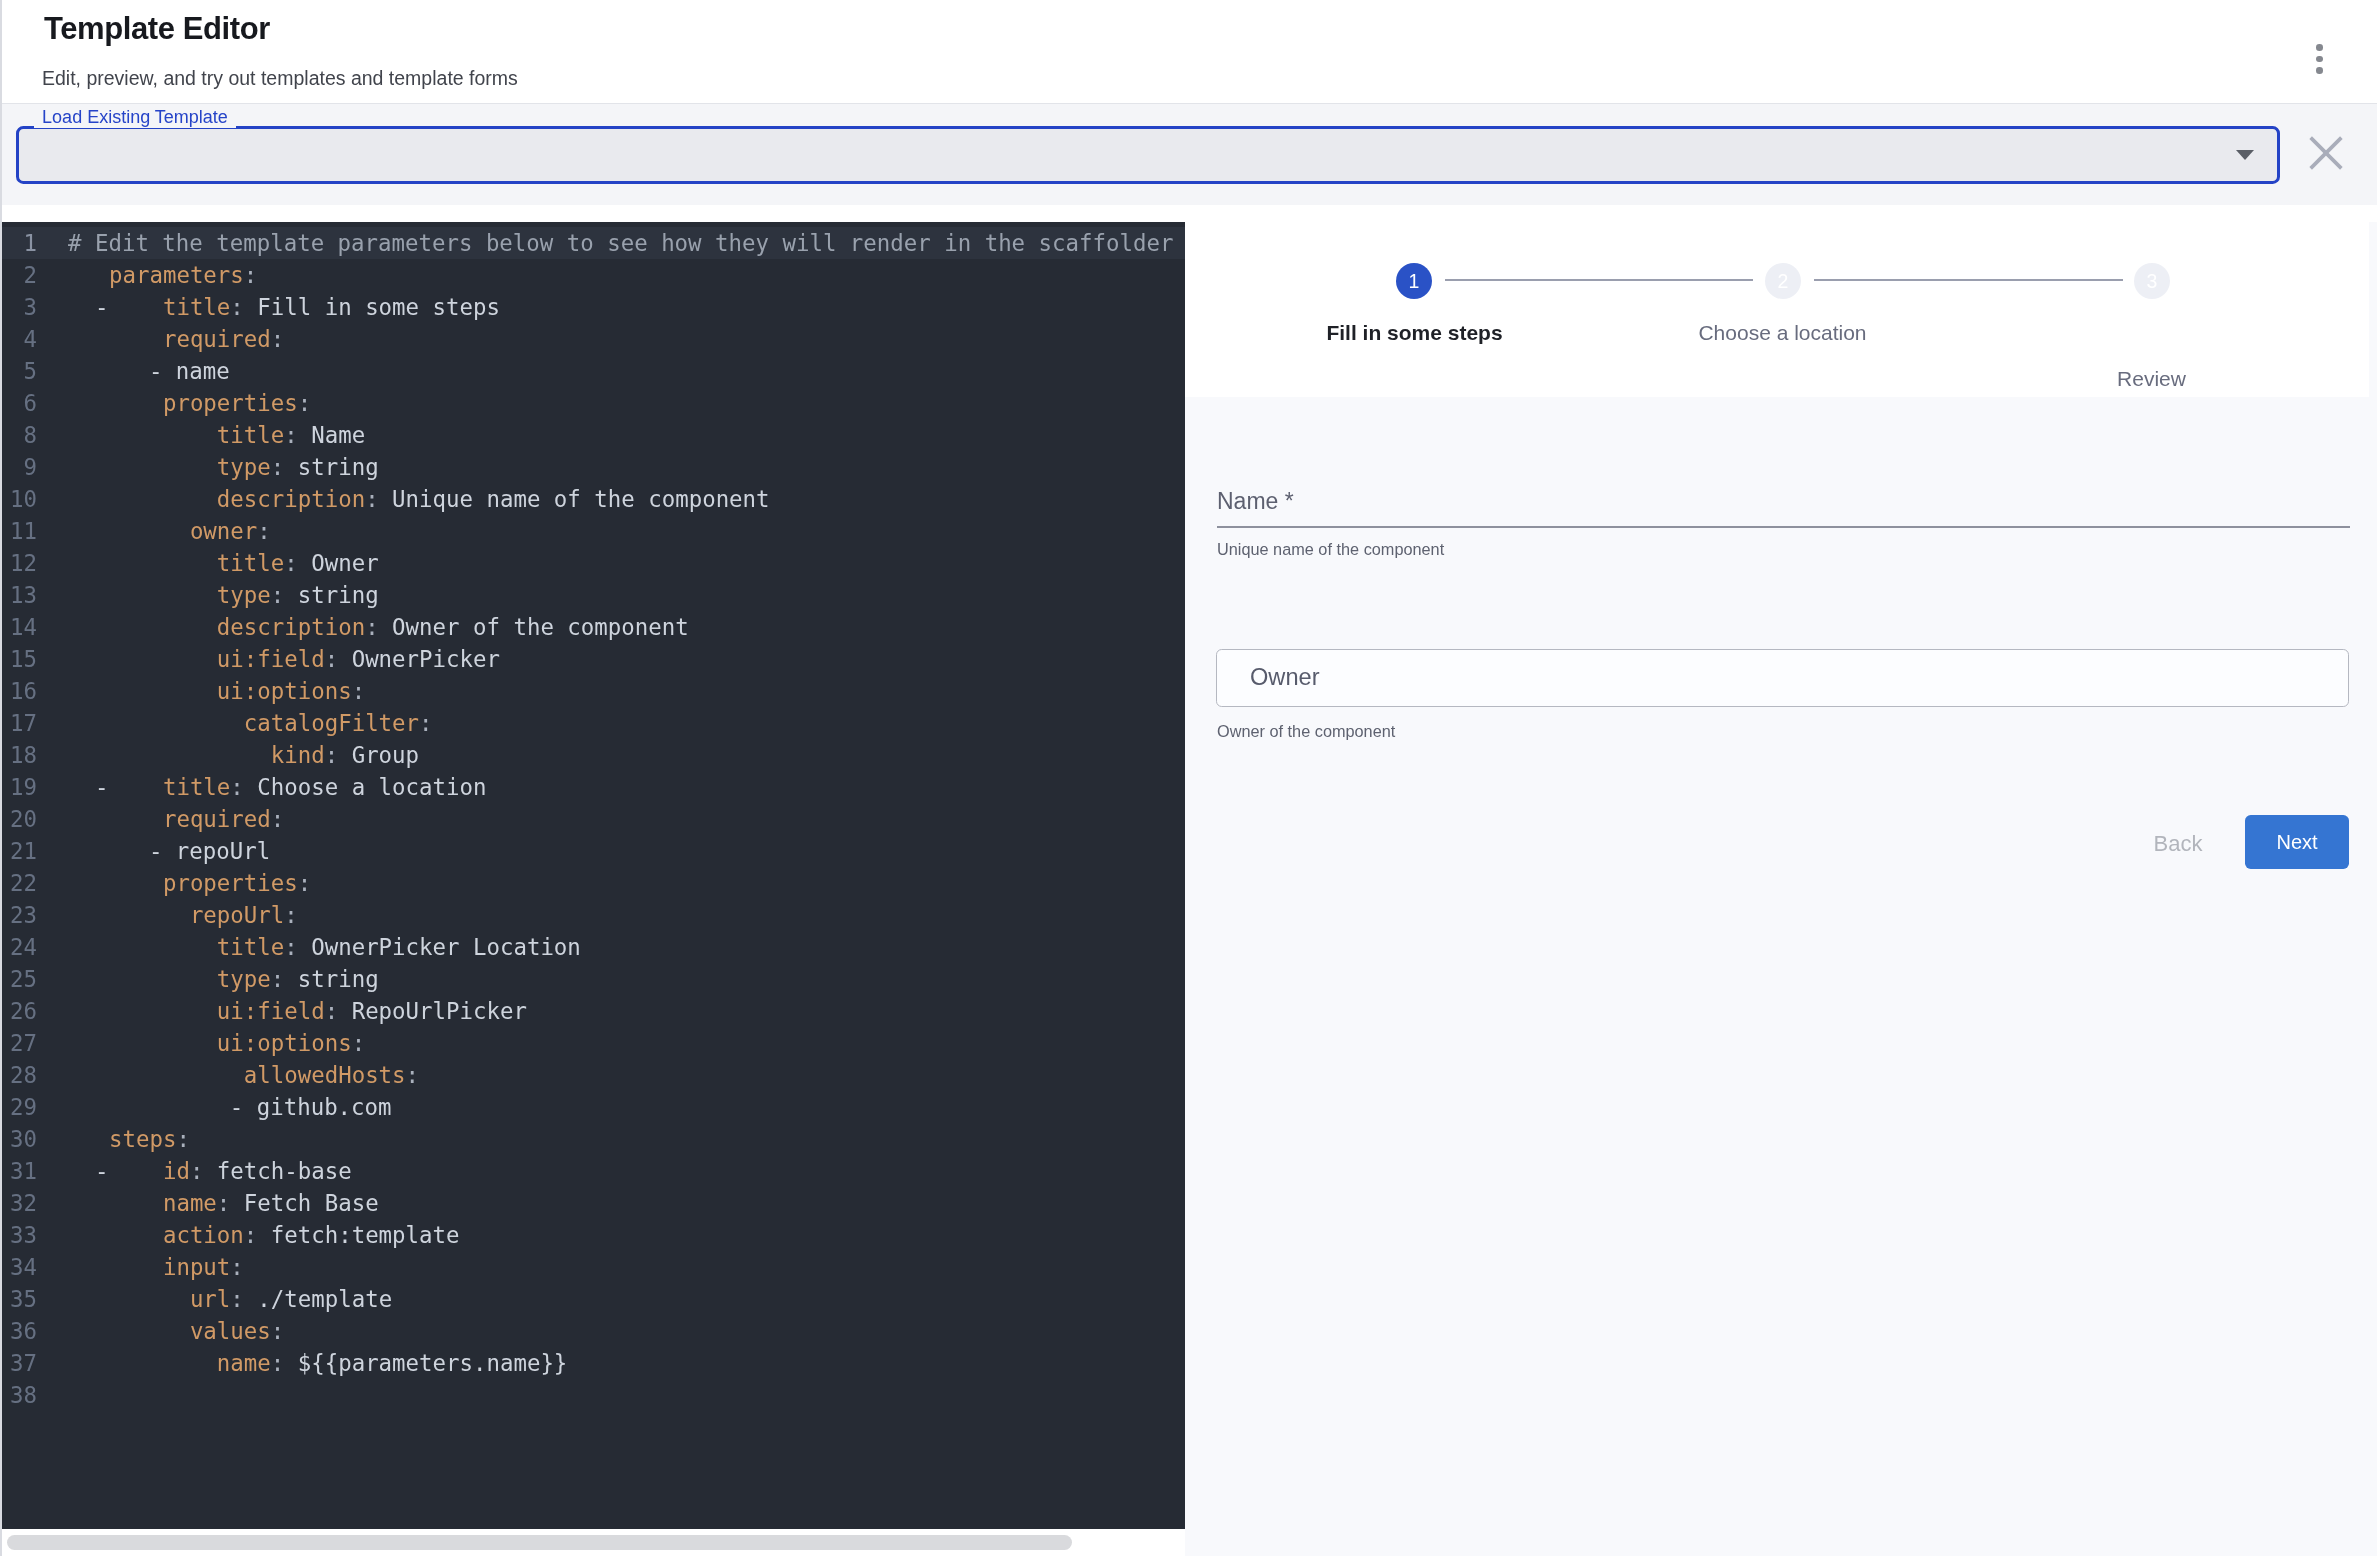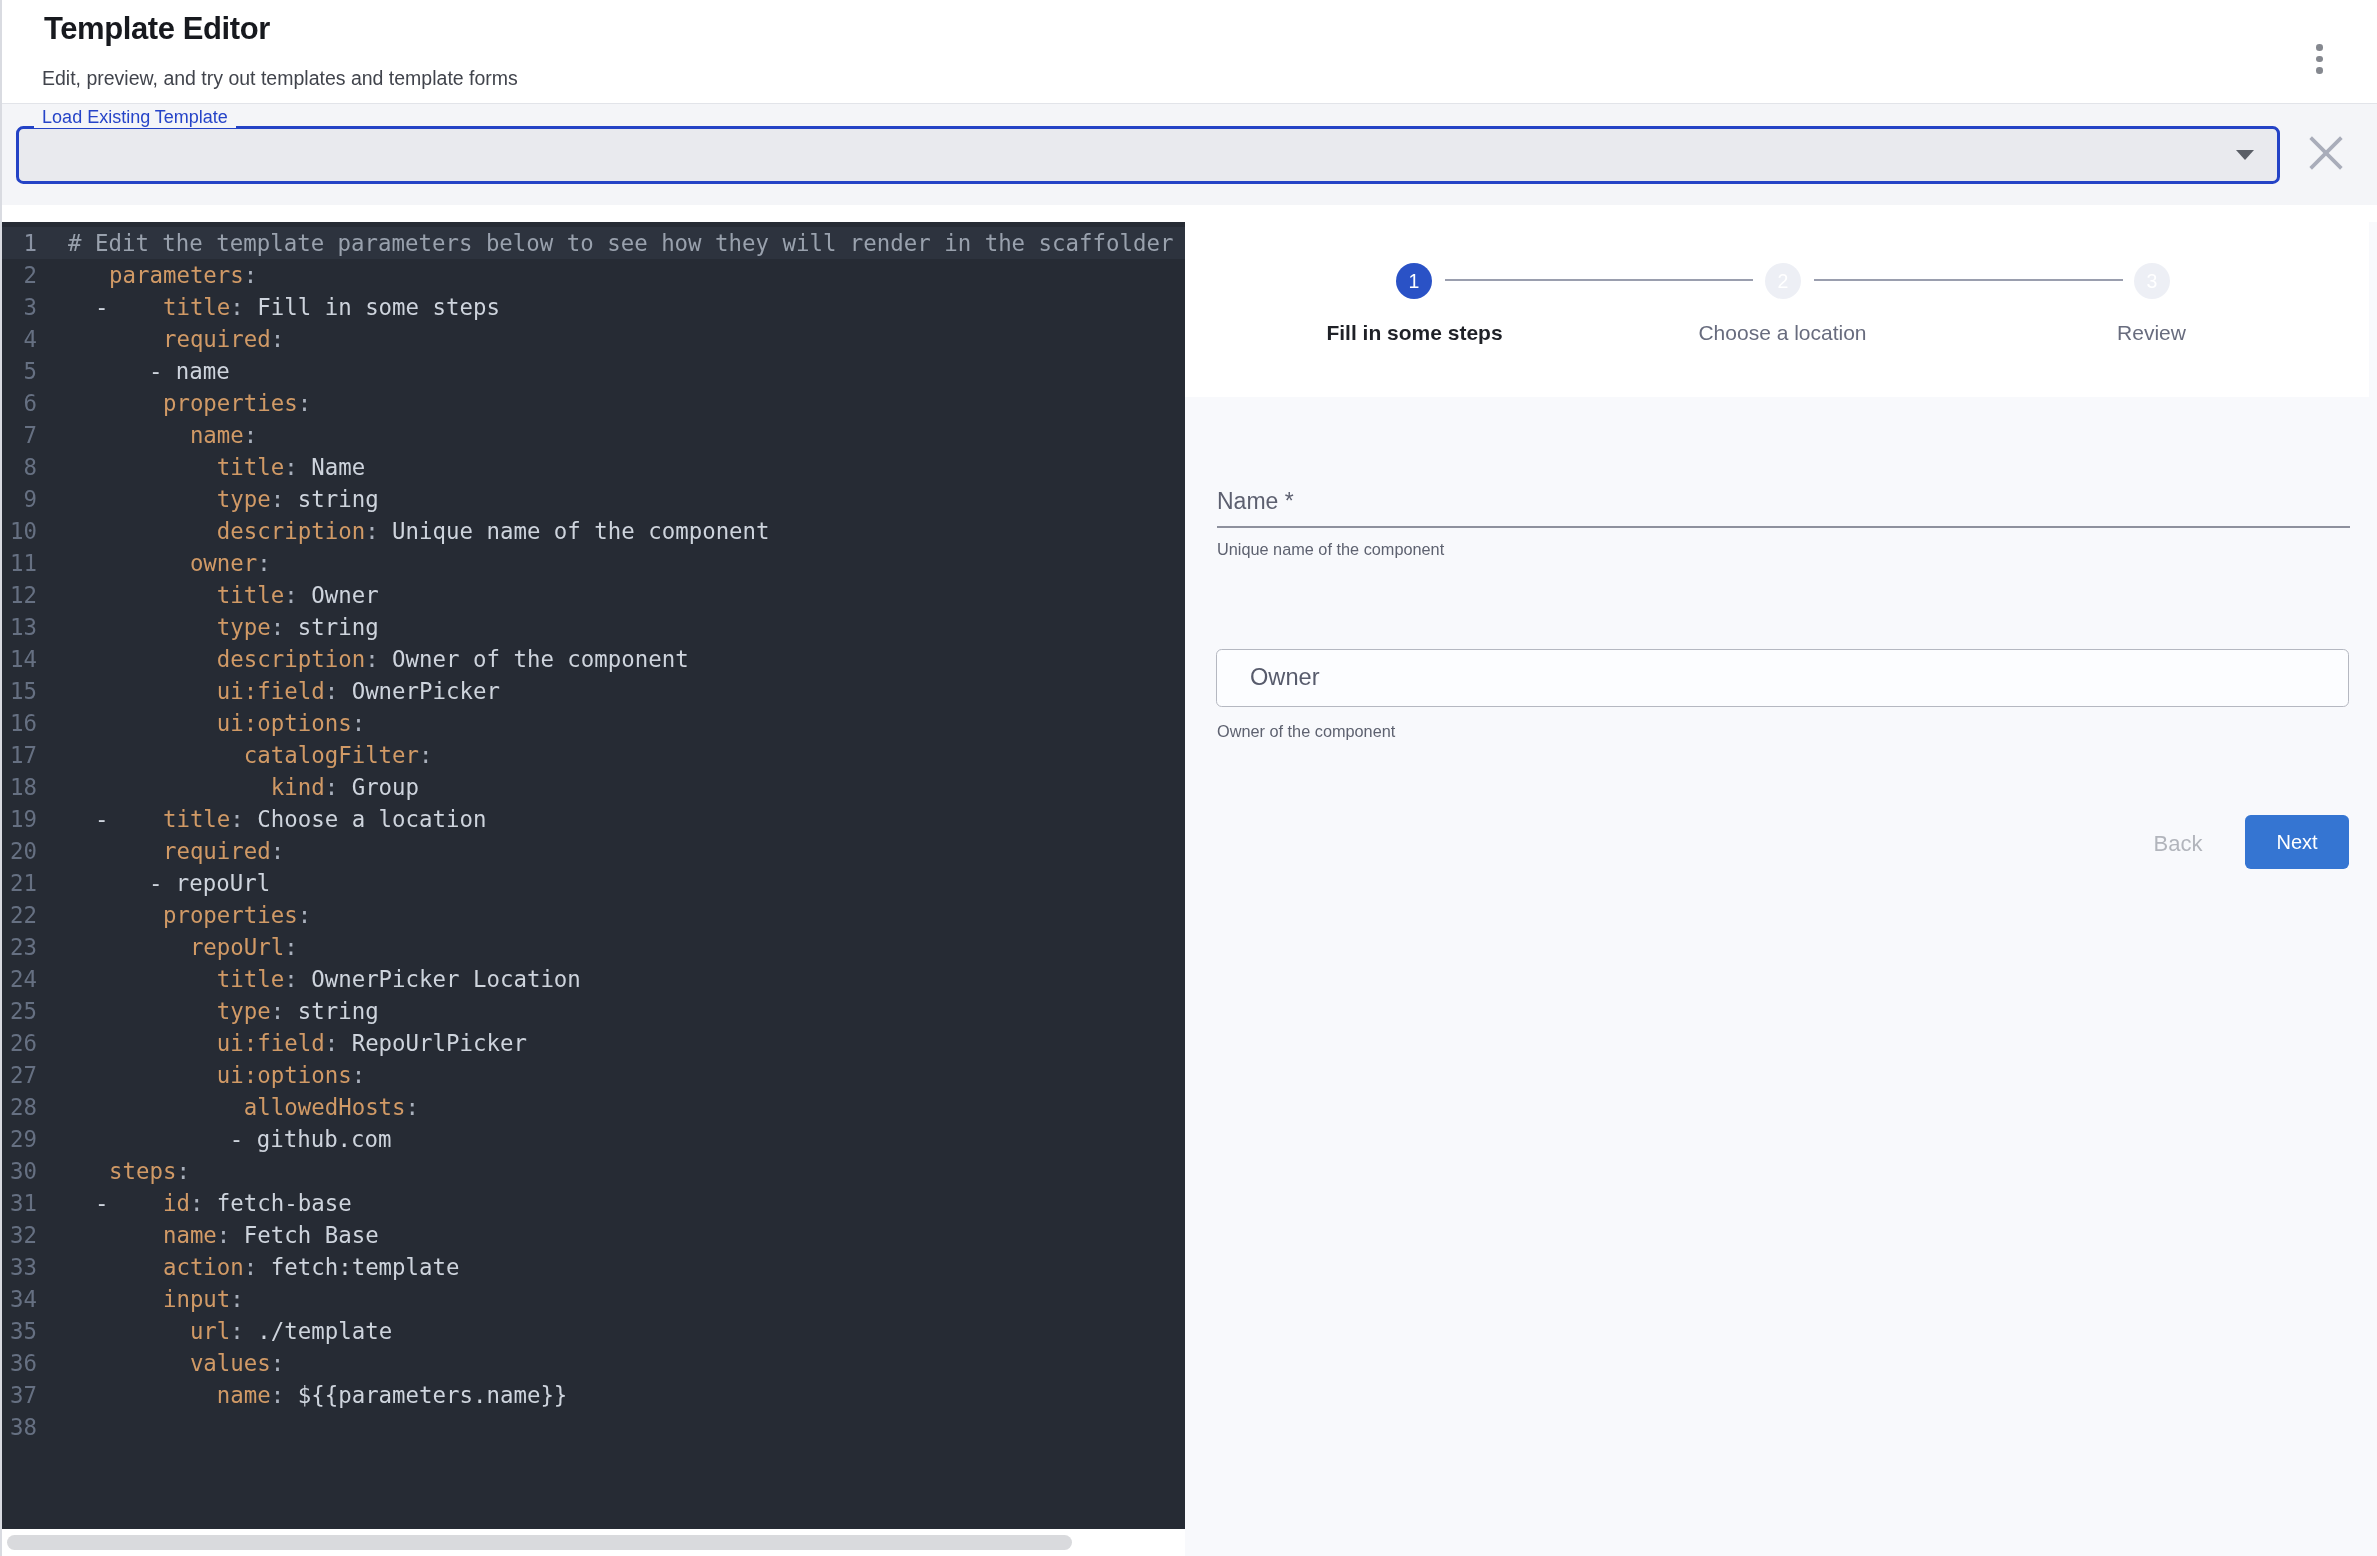--- a/index.html
+++ b/index.html
@@ -47,21 +47,21 @@
   .stepper-section{position:absolute;left:0;top:0;width:1192px;height:175px;background:#ffffff;}
   .step-circle{position:absolute;top:41px;width:36px;height:36px;border-radius:50%;display:flex;align-items:center;justify-content:center;font-size:19.5px;}
   .step-circle.active{background:#2a52c6;color:#ffffff;}
   .step-circle.inactive{background:#edeff5;color:#ffffff;}
   .step-circle.c1{left:211px;} .step-circle.c2{left:580px;} .step-circle.c3{left:949px;}
   .connector{position:absolute;top:57px;height:2.4px;background:#9a9eae;}
   .connector.k1{left:260px;width:308px;} .connector.k2{left:629px;width:309px;}
   .step-label{position:absolute;top:99px;width:341px;text-align:center;font-size:21px;}
   .step-label.active{color:#1f2127;font-weight:600;}
   .step-label.inactive{color:#686c7e;font-weight:400;}
-  .step-label.l1{left:59px;} .step-label.l2{left:427px;} .step-label.l3{left:796px;}
+  .step-label.l1{left:59px;} .step-label.l2{left:427px;} .step-label.l3{left:796px;margin-top:46px;}
 
   
   .form-section{position:absolute;left:0;top:175px;width:1192px;height:1159px;}
   .name-field{position:absolute;left:32px;top:57px;width:1133px;height:73px;cursor:text;}
   .name-label{position:absolute;left:0;top:34px;font-size:23px;color:#5d6070;}
   .name-underline{position:absolute;left:0;top:72px;width:1133px;height:1.6px;background:#8e919d;}
   .name-helper{position:absolute;left:32px;top:143px;font-size:16.3px;color:#5e6270;}
   .owner-box{position:absolute;left:31px;top:252px;width:1133px;height:58px;border:1.6px solid #b5b8c1;border-radius:5.7px;background:#fcfdff;cursor:text;box-sizing:border-box;}
   .owner-label{position:absolute;left:33px;top:0;height:54px;display:flex;align-items:center;font-size:23.6px;color:#575b6c;}
   .owner-helper{position:absolute;left:32px;top:325px;font-size:16.3px;color:#5e6270;}
@@ -98,21 +98,20 @@
 </div>
 
 <div class="editor">
   <div>
       <div class="code-line active"><span class="ln">1</span><span class="lc"><span class="seg-comment"># Edit the template parameters below to see how they will render in the scaffolder</span></span></div>
       <div class="code-line"><span class="ln">2</span><span class="lc"><span class="seg-key">parameters</span><span class="seg-punct">:</span></span></div>
       <div class="code-line"><span class="ln">3</span><span class="lc"><span class="seg-val">  - </span><span class="seg-key">title</span><span class="seg-punct">: </span><span class="seg-val">Fill in some steps</span></span></div>
       <div class="code-line"><span class="ln">4</span><span class="lc"><span class="seg-val">    </span><span class="seg-key">required</span><span class="seg-punct">:</span></span></div>
       <div class="code-line"><span class="ln">5</span><span class="lc"><span class="seg-val">      - name</span></span></div>
       <div class="code-line"><span class="ln">6</span><span class="lc"><span class="seg-val">    </span><span class="seg-key">properties</span><span class="seg-punct">:</span></span></div>
-      <div class="code-line"><span class="ln">7</span><span class="lc"><span class="seg-val">      </span><span class="seg-key">name</span><span class="seg-punct">:</span></span></div>
       <div class="code-line"><span class="ln">8</span><span class="lc"><span class="seg-val">        </span><span class="seg-key">title</span><span class="seg-punct">: </span><span class="seg-val">Name</span></span></div>
       <div class="code-line"><span class="ln">9</span><span class="lc"><span class="seg-val">        </span><span class="seg-key">type</span><span class="seg-punct">: </span><span class="seg-val">string</span></span></div>
       <div class="code-line"><span class="ln">10</span><span class="lc"><span class="seg-val">        </span><span class="seg-key">description</span><span class="seg-punct">: </span><span class="seg-val">Unique name of the component</span></span></div>
       <div class="code-line"><span class="ln">11</span><span class="lc"><span class="seg-val">      </span><span class="seg-key">owner</span><span class="seg-punct">:</span></span></div>
       <div class="code-line"><span class="ln">12</span><span class="lc"><span class="seg-val">        </span><span class="seg-key">title</span><span class="seg-punct">: </span><span class="seg-val">Owner</span></span></div>
       <div class="code-line"><span class="ln">13</span><span class="lc"><span class="seg-val">        </span><span class="seg-key">type</span><span class="seg-punct">: </span><span class="seg-val">string</span></span></div>
       <div class="code-line"><span class="ln">14</span><span class="lc"><span class="seg-val">        </span><span class="seg-key">description</span><span class="seg-punct">: </span><span class="seg-val">Owner of the component</span></span></div>
       <div class="code-line"><span class="ln">15</span><span class="lc"><span class="seg-val">        </span><span class="seg-key">ui:field</span><span class="seg-punct">: </span><span class="seg-val">OwnerPicker</span></span></div>
       <div class="code-line"><span class="ln">16</span><span class="lc"><span class="seg-val">        </span><span class="seg-key">ui:options</span><span class="seg-punct">:</span></span></div>
       <div class="code-line"><span class="ln">17</span><span class="lc"><span class="seg-val">          </span><span class="seg-key">catalogFilter</span><span class="seg-punct">:</span></span></div>

